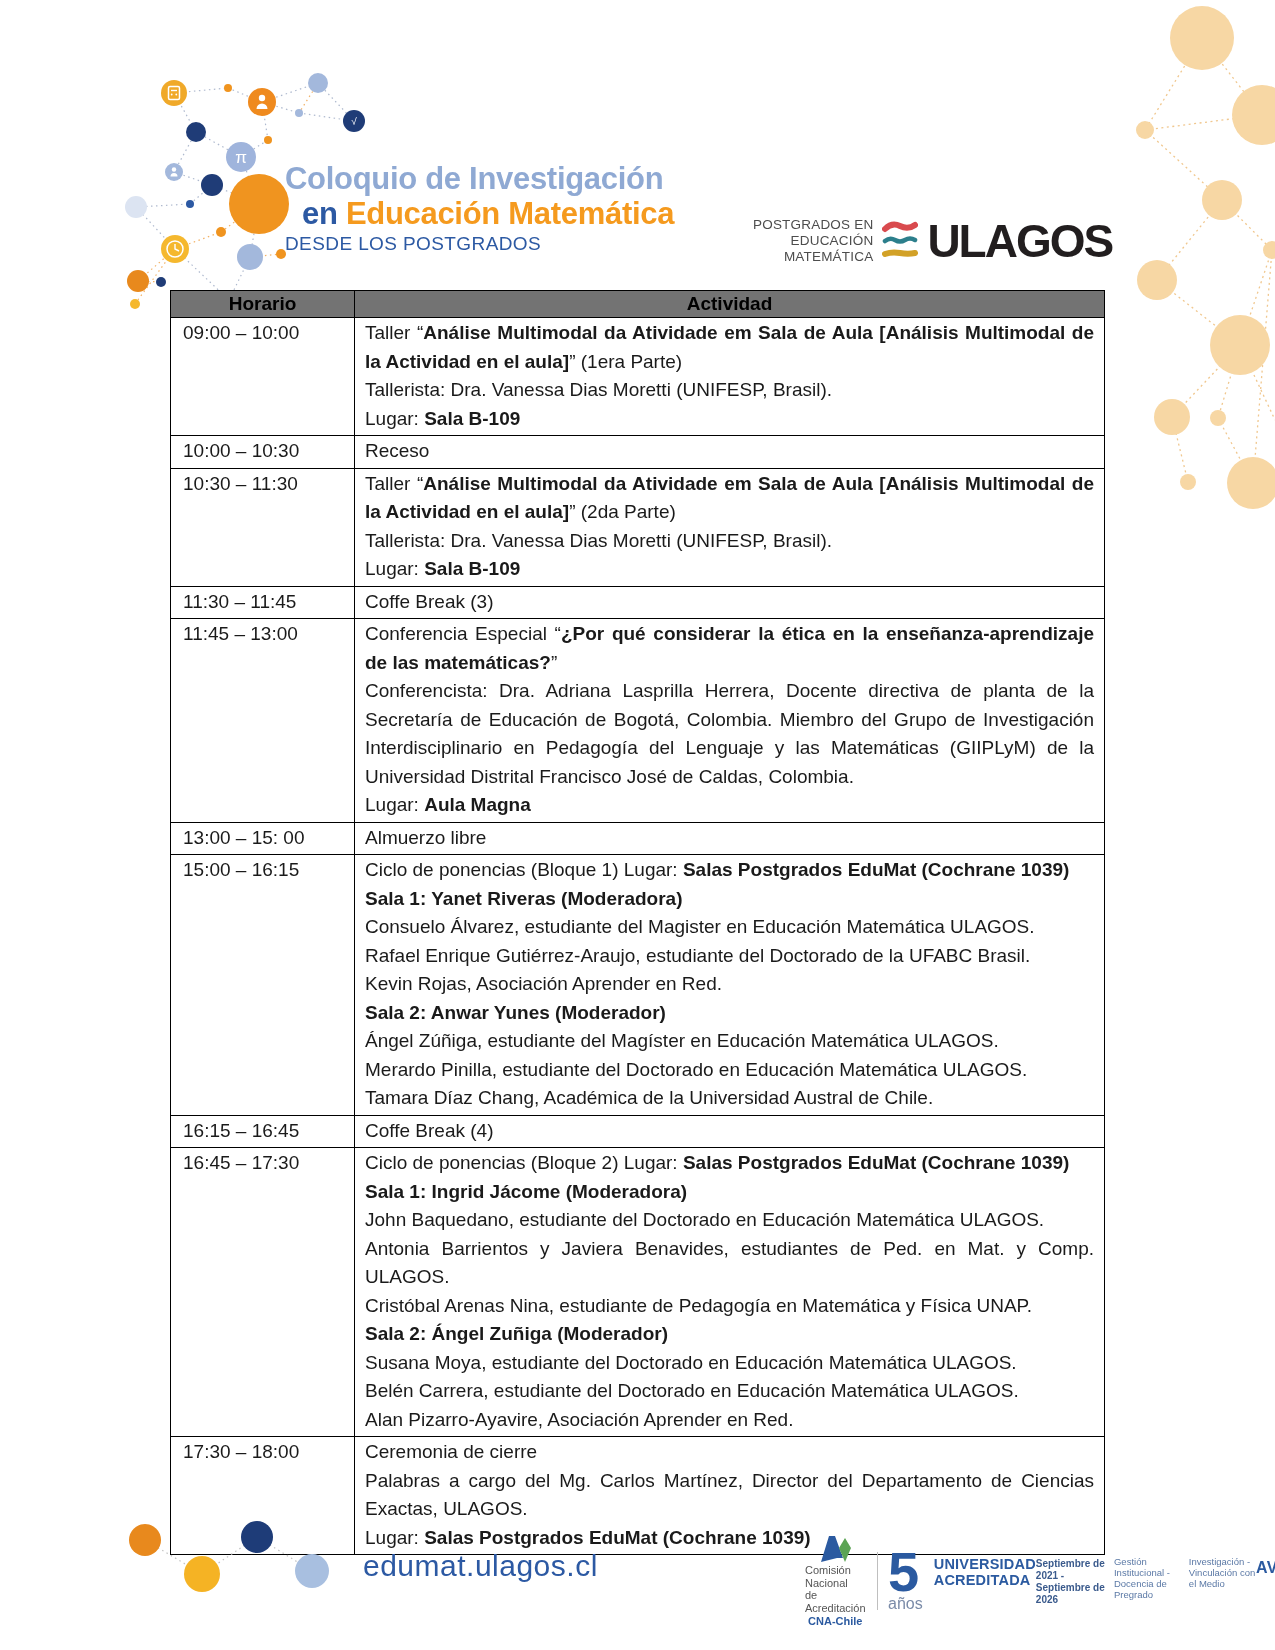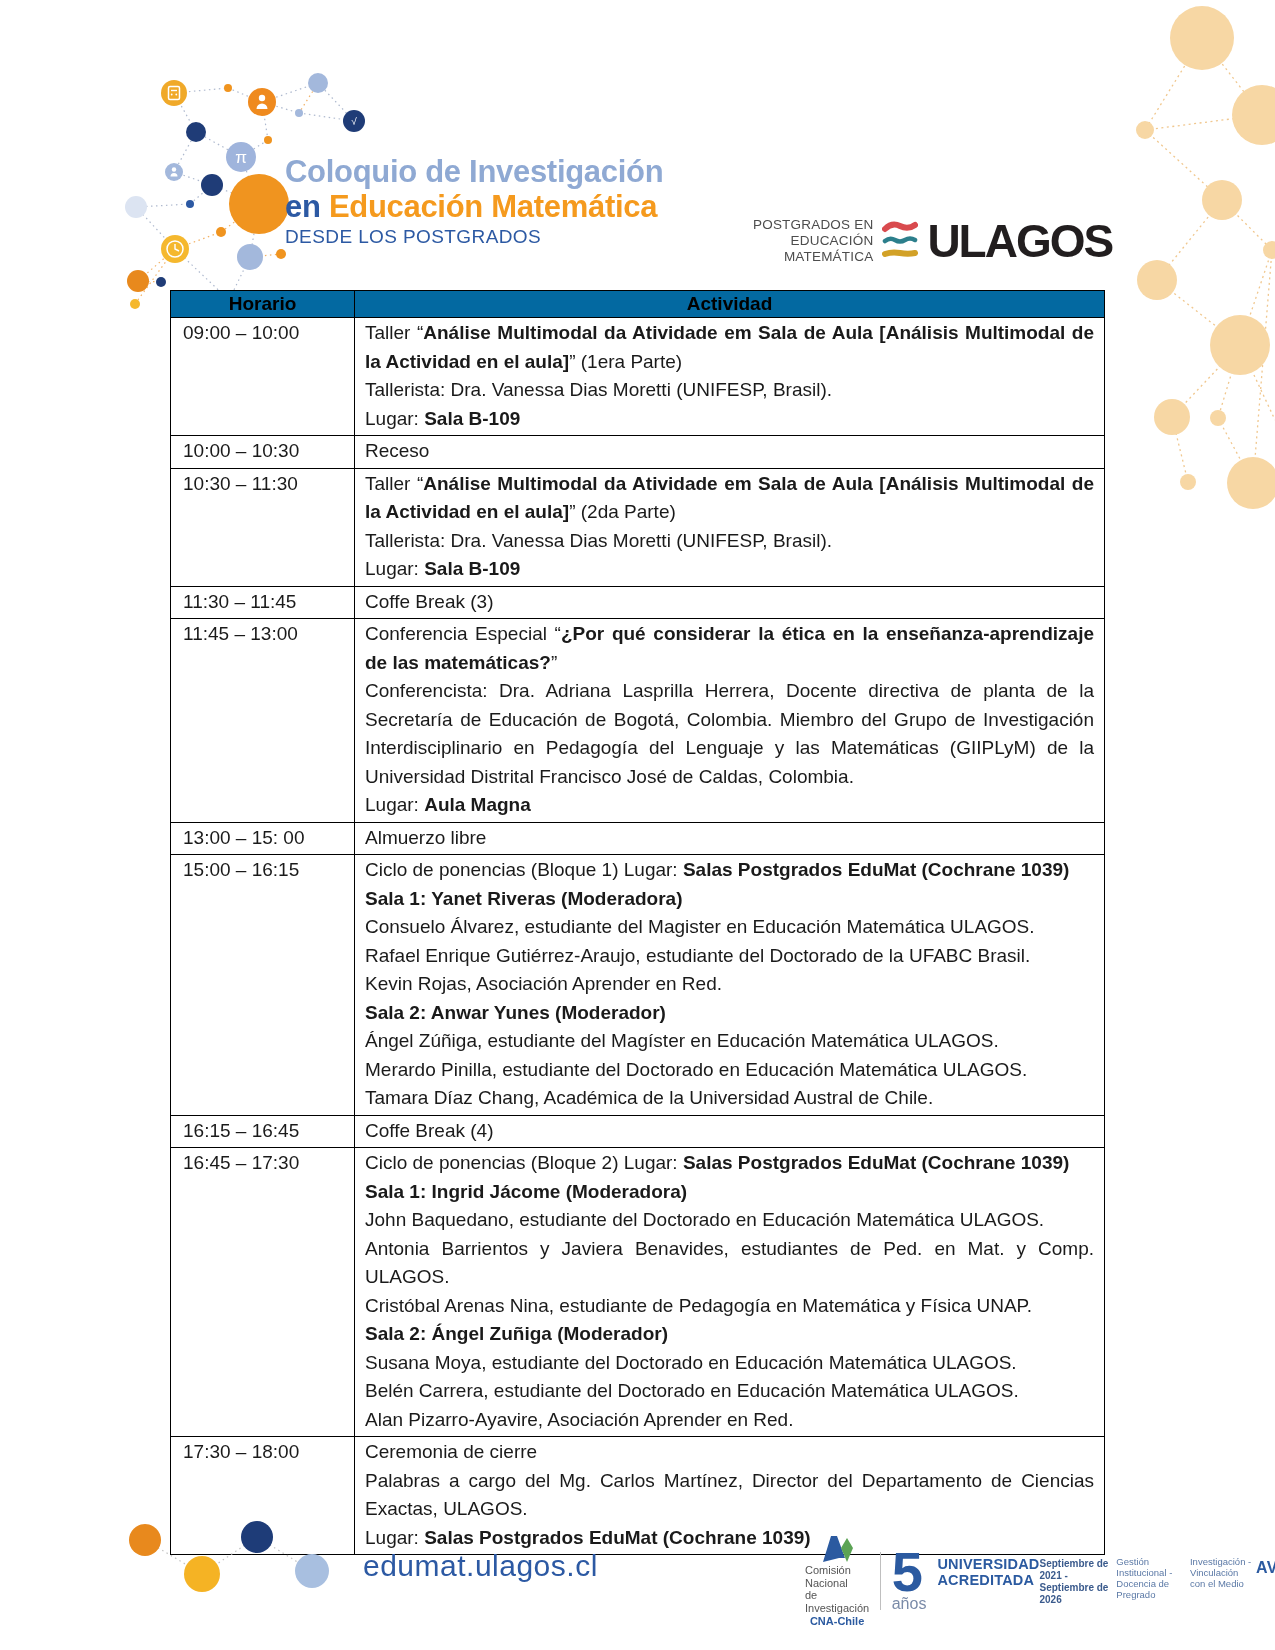--- a/index.html
+++ b/index.html
@@ -6,37 +6,37 @@
   .page{
     position:relative;width:1275px;height:1650px;background:#ffffff;overflow:hidden;
     font-family:"Liberation Sans", sans-serif;color:#1a1a1a;
   }
   svg{display:block}
   
   .deco-left{position:absolute;left:90px;top:52px;}
   .deco-right{position:absolute;right:0;top:0;}
   .deco-footer{position:absolute;left:115px;top:1492px;}
   
-  .brand-left{position:absolute;left:285px;top:154px;}
+  .brand-left{position:absolute;left:285px;top:161px;}
   .brand-t1{font-size:31px;font-weight:bold;color:#8FA9D3;line-height:35px;letter-spacing:-0.3px;}
-  .brand-t2{font-size:31px;font-weight:bold;line-height:35px;letter-spacing:-0.3px;}
+  .brand-t2{font-size:31px;font-weight:bold;line-height:35px;letter-spacing:-0.3px;margin-left:17px;}
   .brand-t2 .en{color:#2C59A3;}
   .brand-t2 .main{color:#F59A1E;}
   .brand-sub{font-size:19px;color:#2C59A3;line-height:26px;letter-spacing:0.4px;}
   .brand-sub.first{margin-top:7px;}
   
   .brand-right{position:absolute;left:753px;top:170px;display:flex;align-items:center;gap:9px;margin-top:44px;}
   .pg-lines{text-align:right;font-size:13.5px;line-height:16px;color:#4d4d4d;letter-spacing:0.2px;}
   .ulagos{font-size:46px;font-weight:bold;color:#221E1F;letter-spacing:-2px;}
   
   .content{position:absolute;left:170px;top:290px;width:935px;}
   .doc-heading{font-size:21px;font-weight:bold;text-align:center;margin:0 0 13px 0;color:#000;}
   table.schedule{width:935px;border-collapse:collapse;table-layout:fixed;}
   table.schedule th, table.schedule td{border:1.6px solid #000;}
-  table.schedule thead th{background:#0369a1;font-size:19px;font-weight:bold;padding:2px 0;color:#000;}
+  table.schedule thead th{background:#737373;font-size:19px;font-weight:bold;padding:2px 0;color:#000;}
   th.col-time{width:183px;}
   td.time{vertical-align:top;padding:1px 8px 2px 12px;font-size:19px;line-height:28.5px;white-space:nowrap;}
   td.act{vertical-align:top;padding:1px 10px 2px 10px;font-size:19px;line-height:28.5px;}
   td.act .para{text-align:justify;}
   .b{font-weight:bold;}
   
   .site-link{position:absolute;left:363px;top:1549px;font-size:30px;color:#2C59A3;letter-spacing:0.5px;text-decoration:none;}
   .accred{position:absolute;left:805px;top:1534px;display:flex;align-items:center;gap:11px;}
   .cna{display:flex;flex-direction:column;align-items:center;width:120px;}
   .cna-line{font-size:11px;line-height:12.5px;color:#555;}
@@ -268,21 +268,21 @@
 
   <div class="accred">
     <div class="cna">
       <svg width="46" height="30" viewBox="0 0 46 30">
         <path d="M8,28 L16,2 L22,2 L28,20 L28,2 L34,2 L34,28 L27,28 L20,9 L14,28 Z" fill="#2B5AA0" opacity="0.0"></path>
         <path d="M9,28 L17,2 L23,2 L31,24 L25,24 Z" fill="#2B5AA0"></path>
         <path d="M27,14 L33,4 L39,14 L33,28 Z" fill="#5BA354"></path>
         <path d="M31,24 L37,2 L43,2 L35,28 Z" fill="#2B5AA0" opacity="0.0"></path>
       </svg>
       <div class="cna-line">Comisión Nacional</div>
-      <div class="cna-line">de Investigación</div>
+      <div class="cna-line">de Acreditación</div>
       <div class="cna-chile">CNA-Chile</div>
     </div>
     <div class="accred-divider"></div>
     <div class="five-wrap">
       <div class="five">5</div>
       <div class="anios">años</div>
     </div>
     <div class="acc-text">
       <div class="acc-title">UNIVERSIDAD ACREDITADA</div>
       <div class="acc-dates">Septiembre de 2021 - Septiembre de 2026</div>

